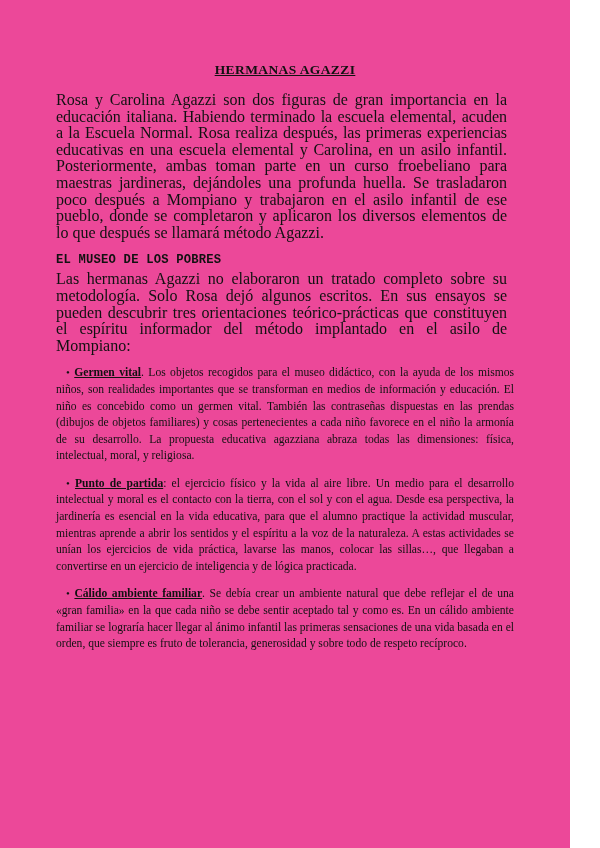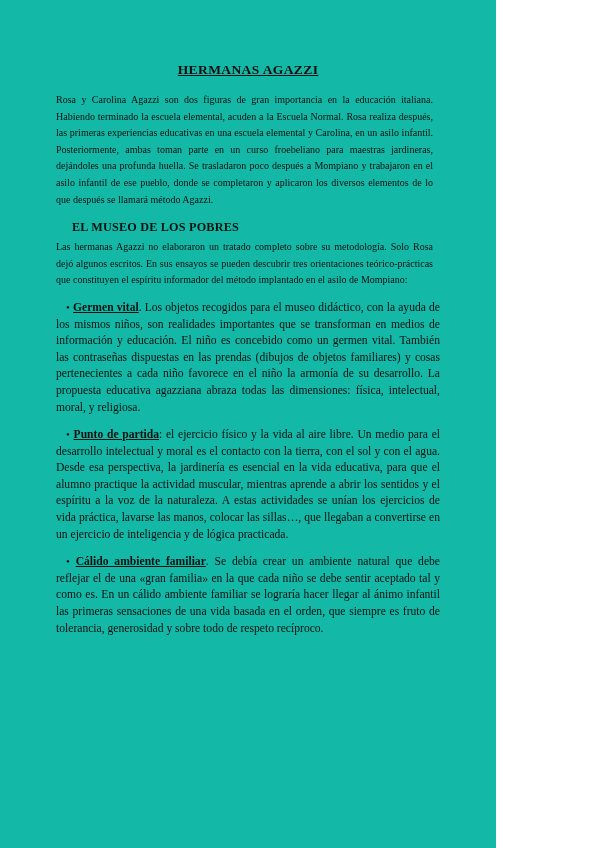--- a/index.html
+++ b/index.html
@@ -8,49 +8,49 @@
   }
   body {
     width: 600px;
     height: 848px;
     background: #ffffff;
     font-family: "Liberation Serif", serif;
     color: #111111;
     overflow: hidden;
   }
   .page {
-    width: 496px;
+    width: 570px;
     height: 848px;
     box-sizing: border-box;
     padding: 62px 56px 52px 56px;
-    background: #14b8a6;
+    background: #ec4899;
     position: relative;
   }
   .doc-title {
     text-align: center;
     font-weight: bold;
     font-size: 13.5px;
     letter-spacing: 0.4px;
     text-decoration: underline;
     margin: 0 0 14px 0;
     font-family: "Liberation Serif", serif;
   }
   p.body-par {
     margin: 0 7px 2px 0;
-    font-size: 10px;
+    font-size: 16px;
     line-height: 16.6px;
     text-align: justify;
     text-justify: inter-word;
     font-family: "Liberation Serif", serif;
   }
   .section-head {
     font-weight: bold;
     font-size: 12.2px;
-    margin: 12px 0 4px 16px;
-    font-family: Liberation Serif, serif;
+    margin: 12px 0 4px 0;
+    font-family: Liberation Mono, monospace;
     letter-spacing: 0.2px;
   }
   .bullet-par {
     margin: 10px 0 0 0;
     font-size: 11.6px;
     line-height: 16.6px;
     text-align: justify;
     text-indent: 10px;
     font-family: "Liberation Serif", serif;
   }

